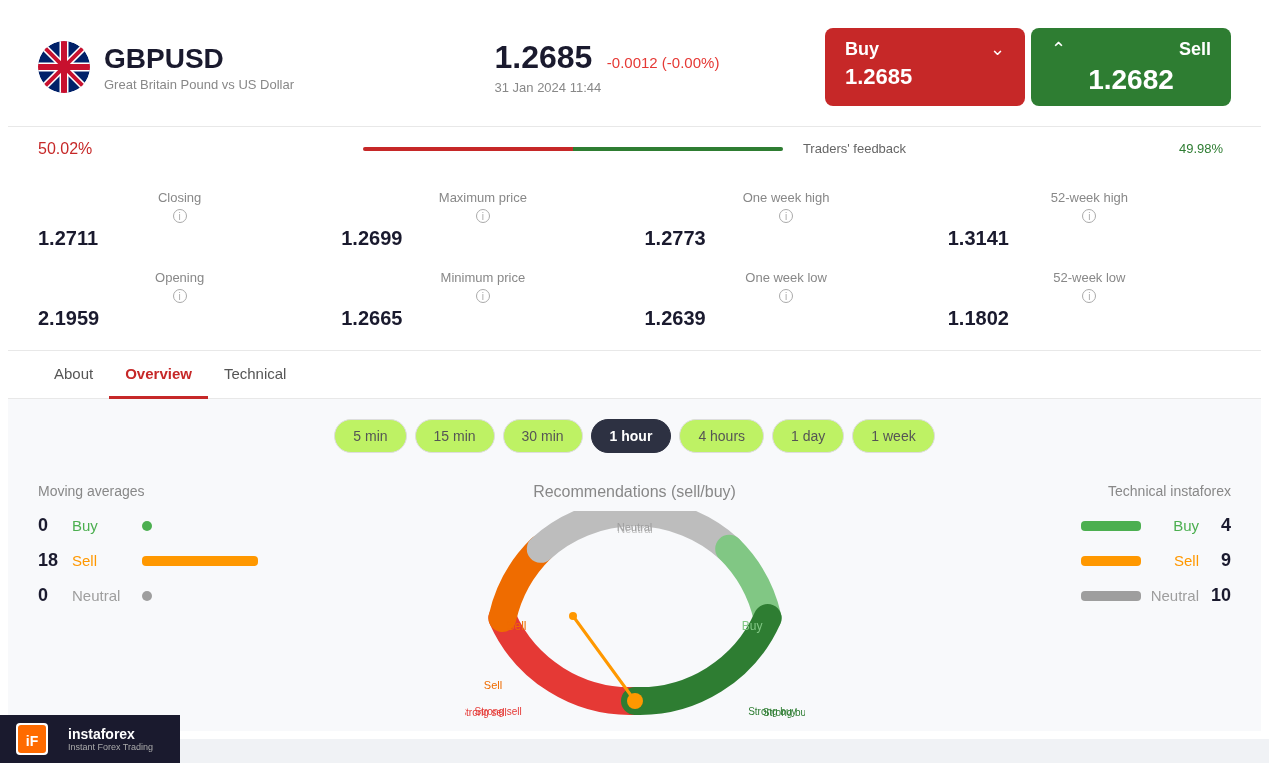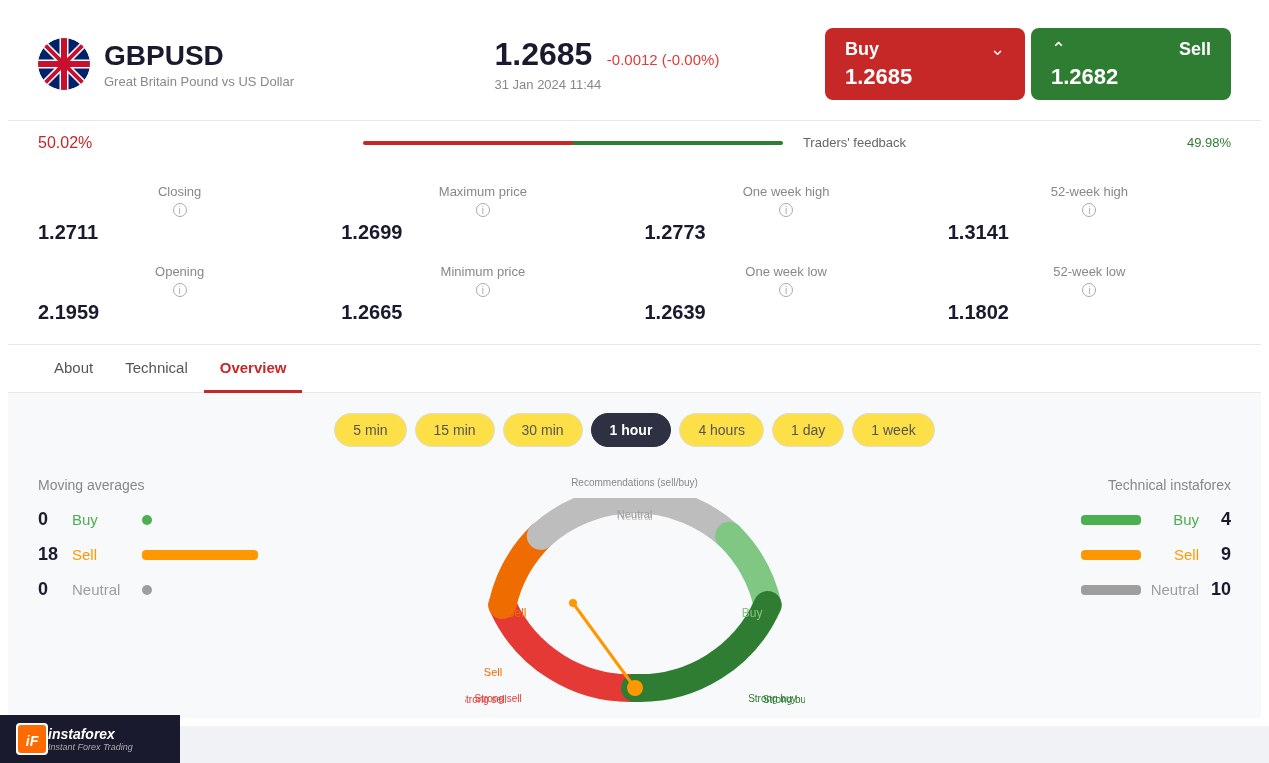--- a/index.html
+++ b/index.html
@@ -112,24 +112,24 @@
     }
     .sell-label {
       color: #fff;
       font-size: 18px;
       font-weight: 600;
       text-align: right;
       flex: 1;
     }
     .sell-price {
       color: #fff;
-      font-size: 22px;
+      font-size: 28px;
       font-weight: 700;
       margin-top: 4px;
-      text-align: left;
+      text-align: center;
     }
     .chevron-up {
       color: #fff;
       font-size: 18px;
     }
 
     
     .traders-feedback {
       display: flex;
       align-items: center;
@@ -175,21 +175,21 @@
     }
     .feedback-label {
       font-size: 13px;
       color: #666;
       margin: 8px 10px;
     }
     .feedback-sell-pct {
       color: #2e7d32;
       font-size: 13px;
       min-width: 60px;
-      text-align: right;
+      text-align: center;
     }
 
     
     .stats-section {
       display: grid;
       grid-template-columns: repeat(4, 1fr);
       padding: 20px 30px;
       background: #fff;
       border-bottom: 1px solid #e8e8e8;
       gap: 20px;
@@ -253,21 +253,21 @@
     .time-period-row {
       display: flex;
       justify-content: center;
       gap: 8px;
       margin-bottom: 30px;
     }
     .time-btn {
       padding: 8px 18px;
       border-radius: 20px;
       border: 1px solid #ddd;
-      background: #fde047;
+      background: #bef264;
       color: #555;
       font-size: 14px;
       cursor: pointer;
     }
     .time-btn.active {
       background: #2d3142;
       color: #fff;
       border-color: #2d3142;
       font-weight: 600;
     }
@@ -313,21 +313,21 @@
       border-radius: 4px;
     }
 
     
     .gauge-container {
       display: flex;
       flex-direction: column;
       align-items: center;
     }
     .gauge-title {
-      font-size: 10px;
+      font-size: 16px;
       color: #888;
       margin-bottom: 10px;
       text-align: right;
     }
     .gauge-wrapper {
       position: relative;
       width: 340px;
       height: 200px;
     }
 
@@ -366,22 +366,21 @@
       background: #1a1a2e;
       padding: 8px 16px;
       display: flex;
       align-items: center;
       gap: 8px;
       width: 180px;
     }
     .instaforex-logo {
       display: flex;
       align-items: center;
-      gap: 0;
-      font-style: italic;
+      gap: 20px;
     }
     .logo-icon {
       width: 32px;
       height: 32px;
       background: #fff;
       border-radius: 4px;
       display: flex;
       align-items: center;
       justify-content: center;
       font-weight: 900;
@@ -520,22 +519,22 @@
       <div class="stat-label">
         <span>52-week low</span>
         <span class="info-icon">i</span>
       </div>
       <div class="stat-value">1.1802</div>
     </div>
   </div>
 
   <div class="tabs-section">
     <div class="tab-item">About</div>
+    <div class="tab-item active">Overview</div>
     <div class="tab-item">Technical</div>
-    <div class="tab-item active">Overview</div>
   </div>
 
   <div class="technical-section">
 
     <div class="time-period-row">
       <button class="time-btn">5 min</button>
       <button class="time-btn">15 min</button>
       <button class="time-btn">30 min</button>
       <button class="time-btn active">1 hour</button>
       <button class="time-btn">4 hours</button>

